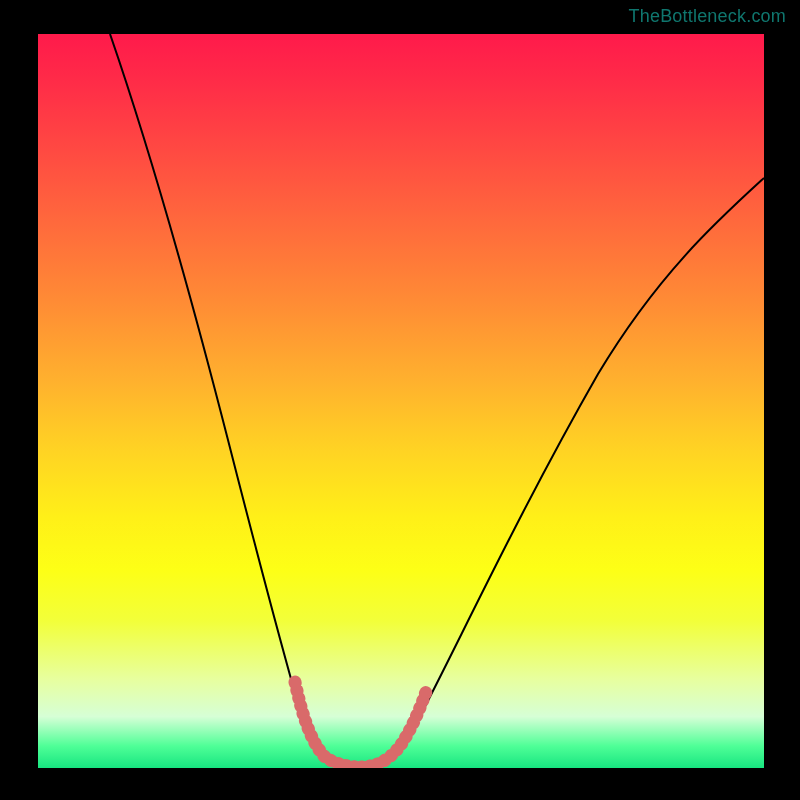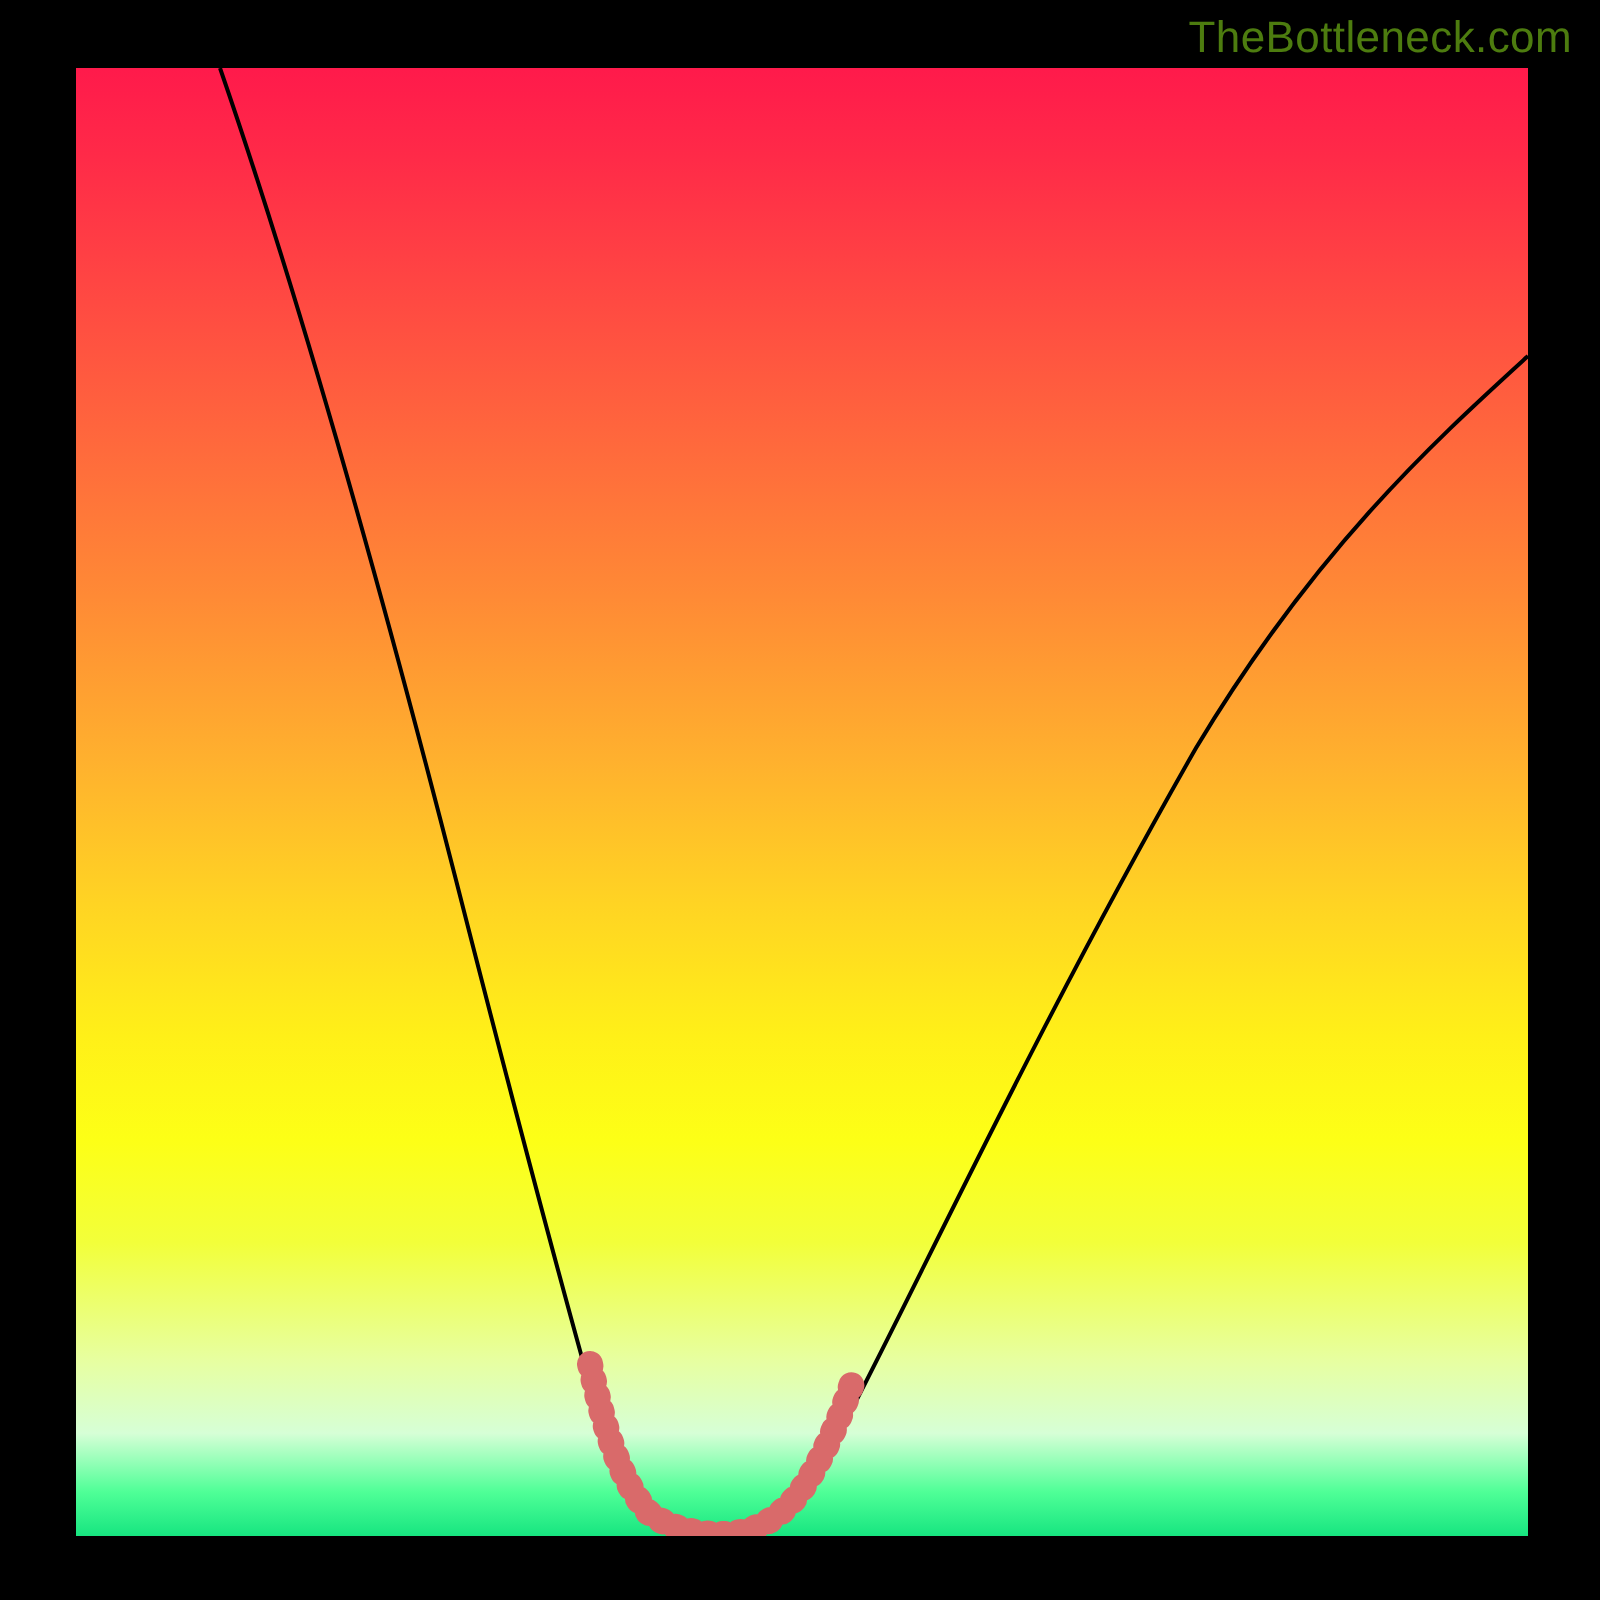--- a/index.html
+++ b/index.html
@@ -49,22 +49,22 @@
     );
   }
   .curve-svg {
     position: absolute;
     inset: 0;
   }
   .watermark {
     position: absolute;
     top: 6px;
     right: 14px;
-    color: #4d7c0f;
-    font-size: 22px;
+    color: #0f766e;
+    font-size: 18px;
     font-weight: 500;
     letter-spacing: 0.2px;
     user-select: none;
   }
 </style>
 </head>
 <body>
 
 <div class="frame">
   <div class="plot-area">

